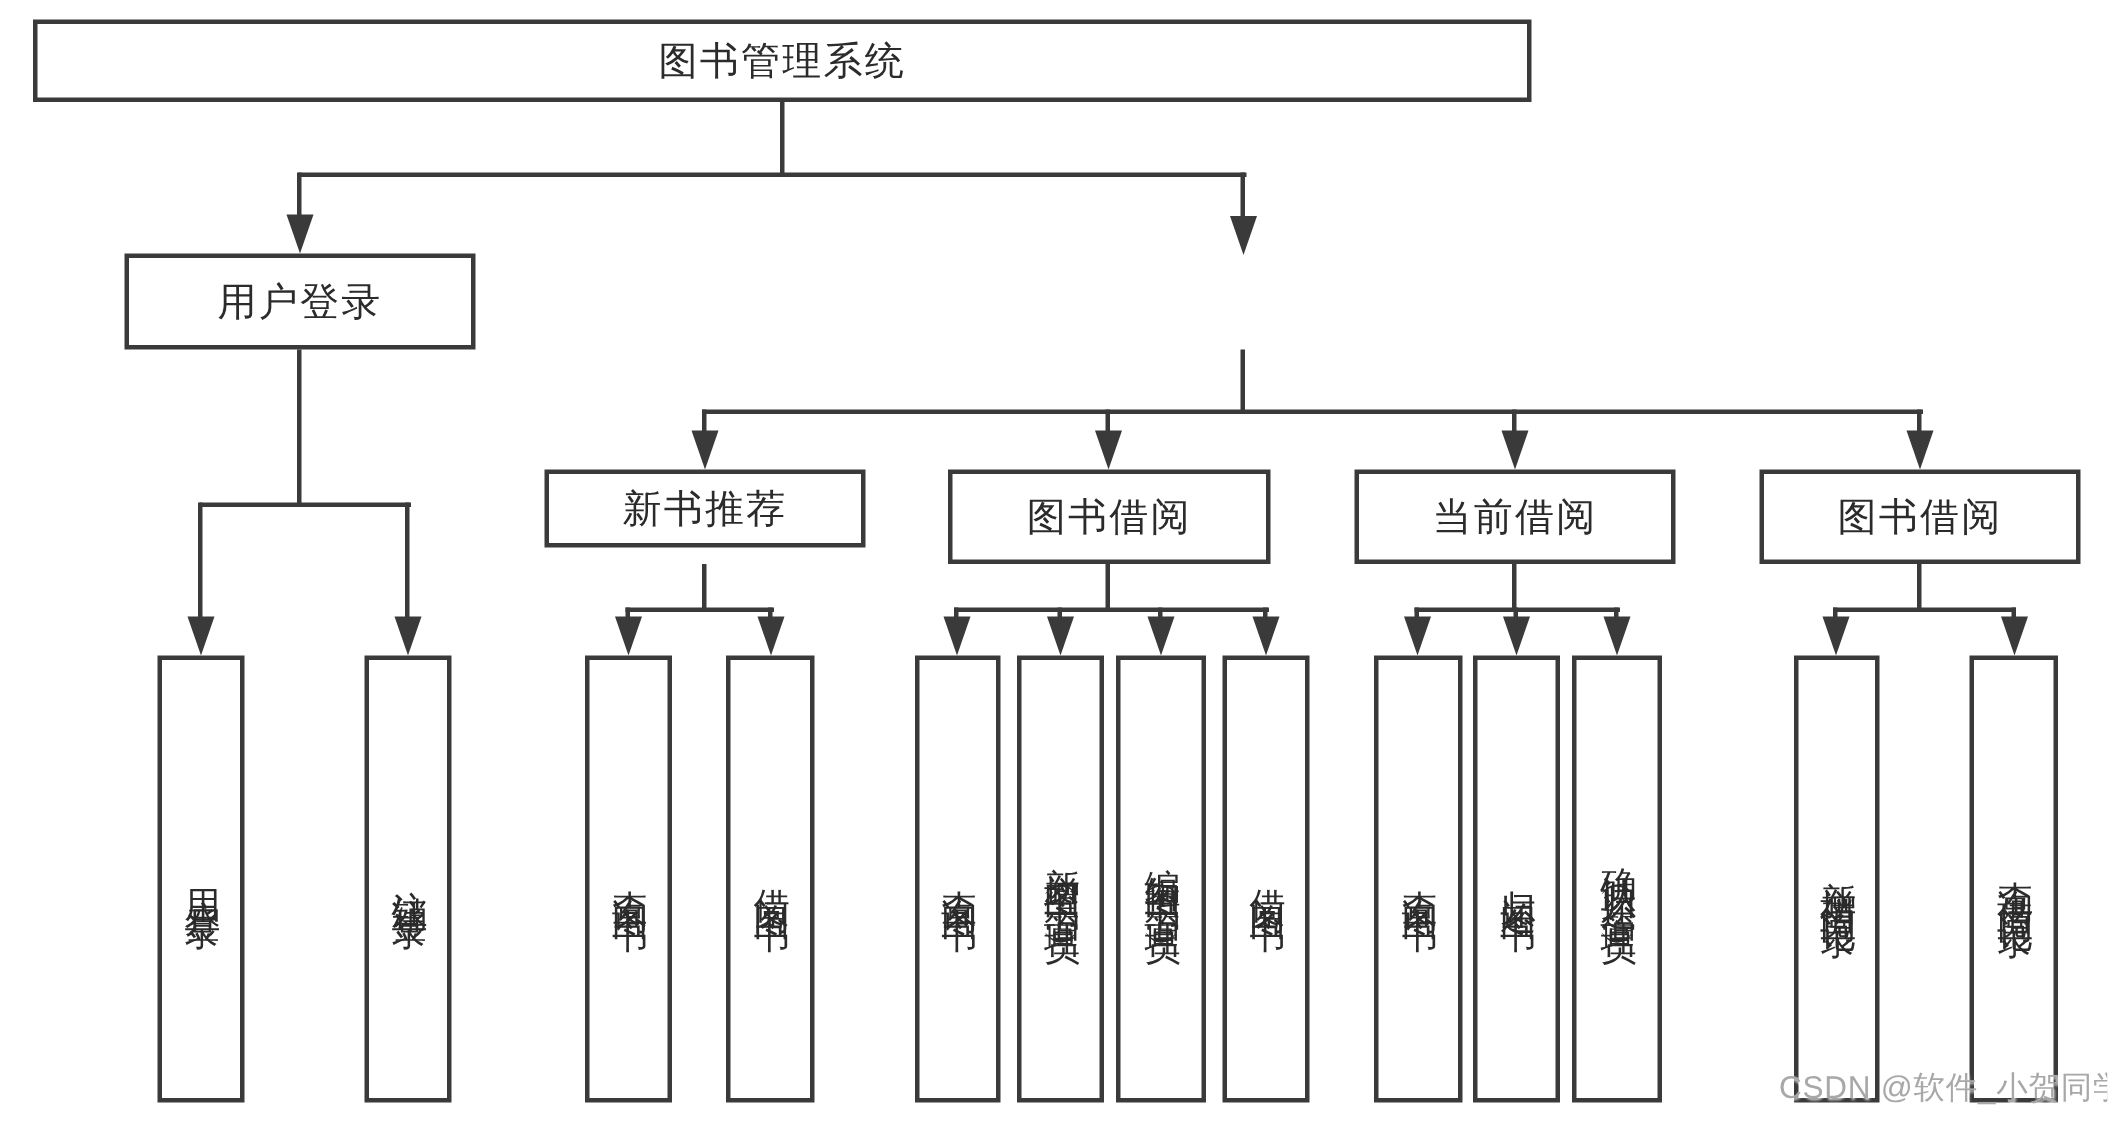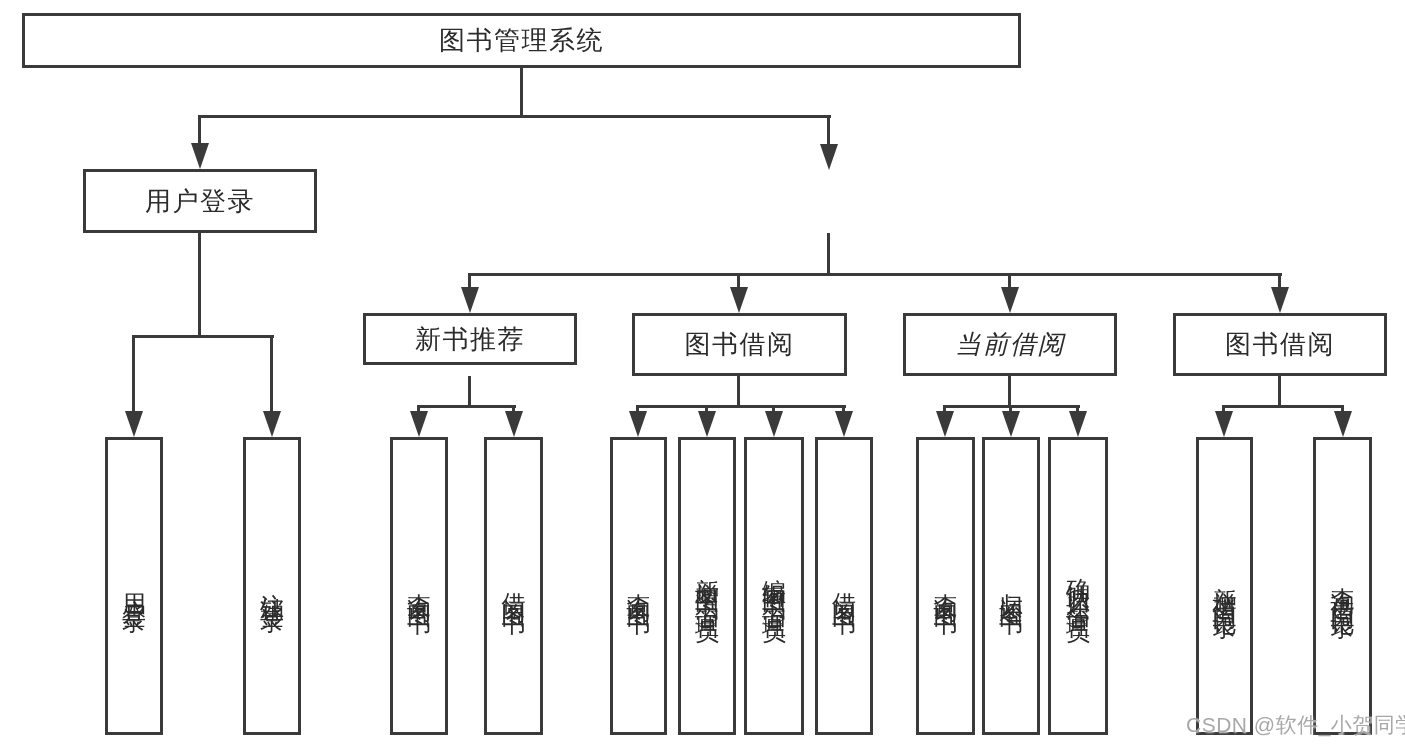--- a/index.html
+++ b/index.html
@@ -69,21 +69,21 @@
   <div class="ahead" style="left:461px;top:287px;"></div>
   <div class="vline" style="left:737px;top:273px;height:16px;"></div>
   <div class="ahead" style="left:730px;top:287px;"></div>
   <div class="vline" style="left:1008px;top:273px;height:16px;"></div>
   <div class="ahead" style="left:1001px;top:287px;"></div>
   <div class="vline" style="left:1278px;top:273px;height:16px;"></div>
   <div class="ahead" style="left:1271px;top:287px;"></div>
 
   <div class="hbox" style="left:363px;top:313px;width:214px;height:52px;">新书推荐</div>
   <div class="hbox" style="left:632px;top:313px;width:215px;height:63px;">图书借阅</div>
-  <div class="hbox" style="left:903px;top:313px;width:214px;height:63px;font-style:italic;">当前借阅</div>
+  <div class="hbox" style="left:903px;top:313px;width:214px;height:63px;">当前借阅</div>
   <div class="hbox" style="left:1173px;top:313px;width:214px;height:63px;">图书借阅</div>
 
   <div class="vline" style="left:468px;top:376px;height:31px;"></div>
   <div class="hline" style="left:417px;top:405px;width:99px;"></div>
   <div class="vline" style="left:417px;top:405px;height:10px;"></div>
   <div class="ahead" style="left:410px;top:411px;"></div>
   <div class="vline" style="left:512px;top:405px;height:10px;"></div>
   <div class="ahead" style="left:505px;top:411px;"></div>
 
   <div class="vline" style="left:737px;top:376px;height:31px;"></div>

